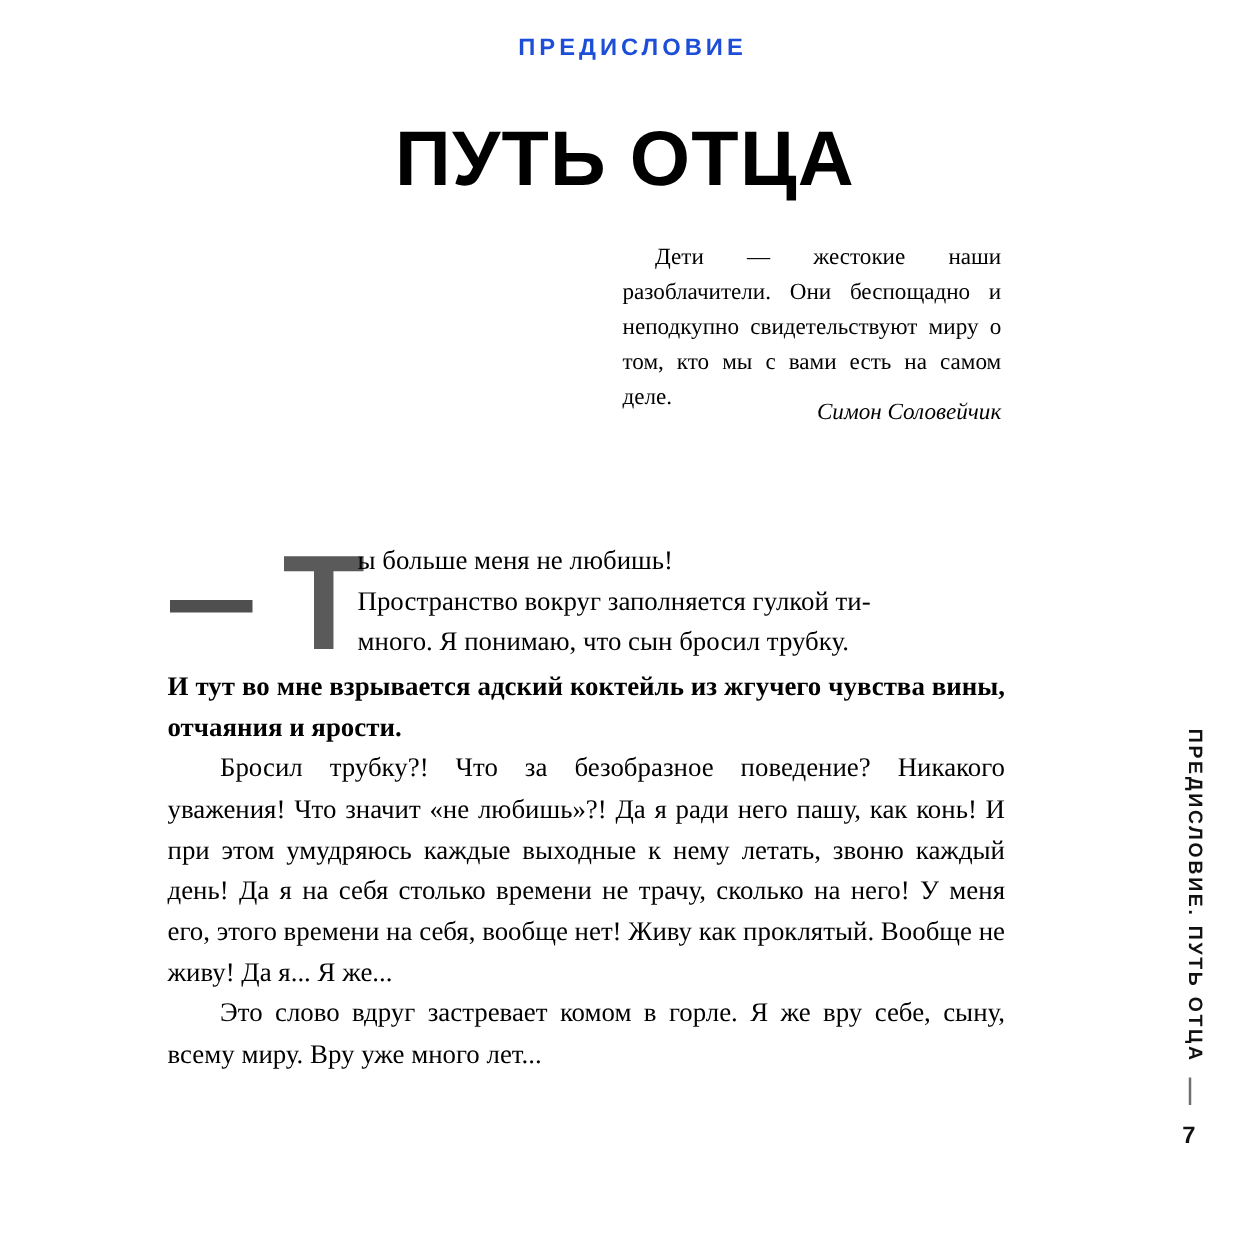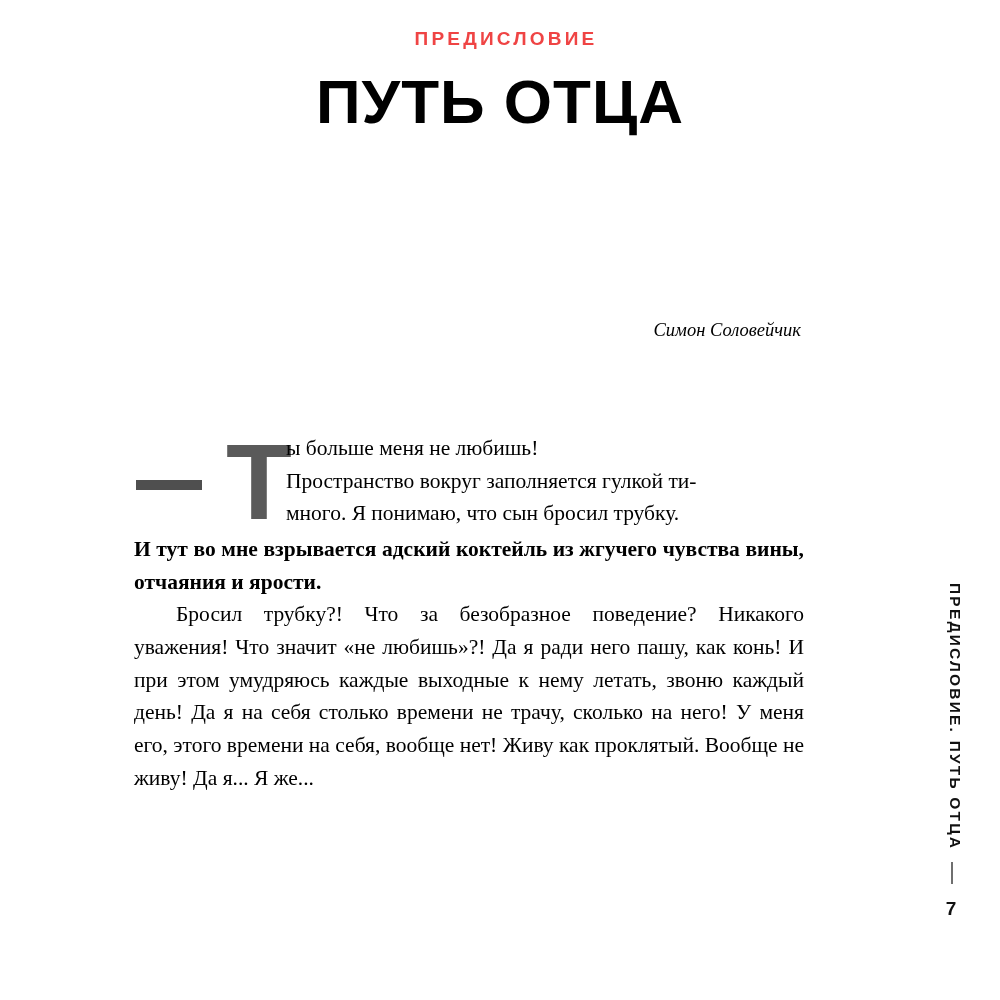--- a/index.html
+++ b/index.html
@@ -26,27 +26,27 @@
   
   .eyebrow {
     position: absolute;
     left: 0; right: 0;
     top: 28px;
     text-align: center;
     font-family: "Liberation Sans", sans-serif;
     font-weight: bold;
     font-size: 19px;
     letter-spacing: 3.2px;
-    color: #ef4444;
+    color: #1d4ed8;
     padding-left: 12px;
   }
   .title {
     position: absolute;
     left: 0; right: 0;
-    top: 66px;
+    top: 92px;
     text-align: center;
     font-family: "Liberation Sans", sans-serif;
     font-weight: bold;
     font-size: 62px;
     letter-spacing: 1px;
     color: #000;
   }
 
   
   .epigraph {
@@ -166,34 +166,36 @@
   }
 </style>
 </head>
 <body>
 
 <div class="page">
 
   <div class="eyebrow">ПРЕДИСЛОВИЕ</div>
   <div class="title">ПУТЬ ОТЦА</div>
 
+  <div class="epigraph">Дети — жестокие наши разоблачители. Они беспощадно и неподкупно свидетельствуют миру о том, кто мы с вами есть на самом деле.</div>
   <div class="epigraph-author">Симон Соловейчик</div>
 
   <div class="dropcap-wrap">
     <div class="dash"></div>
     <div class="dropT">Т</div>
     <div class="first-lines">
       <div class="fl l1">ы больше меня не любишь!</div>
       <div class="fl l2">Пространство вокруг заполняется гулкой ти-</div>
       <div class="fl l3">много. Я понимаю, что сын бросил трубку.</div>
     </div>
   </div>
 
   <div class="rest">
     <p class="nofirst">И тут во мне взрывается адский коктейль из жгучего чувства вины, отчаяния и ярости.</p>
     <p>Бросил трубку?! Что за безобразное поведение? Никакого уважения! Что значит «не любишь»?! Да я ради него пашу, как конь! И при этом умудряюсь каждые выходные к нему летать, звоню каждый день! Да я на себя столько времени не трачу, сколько на него! У меня его, этого времени на себя, вообще нет! Живу как проклятый. Вообще не живу! Да я... Я же...</p>
+    <p>Это слово вдруг застревает комом в горле. Я же вру себе, сыну, всему миру. Вру уже много лет...</p>
   </div>
 
   <div class="running-head">ПРЕДИСЛОВИЕ. ПУТЬ ОТЦА</div>
   <div class="head-rule"></div>
   <div class="folio">7</div>
 
 </div>
 
 </body></html>

